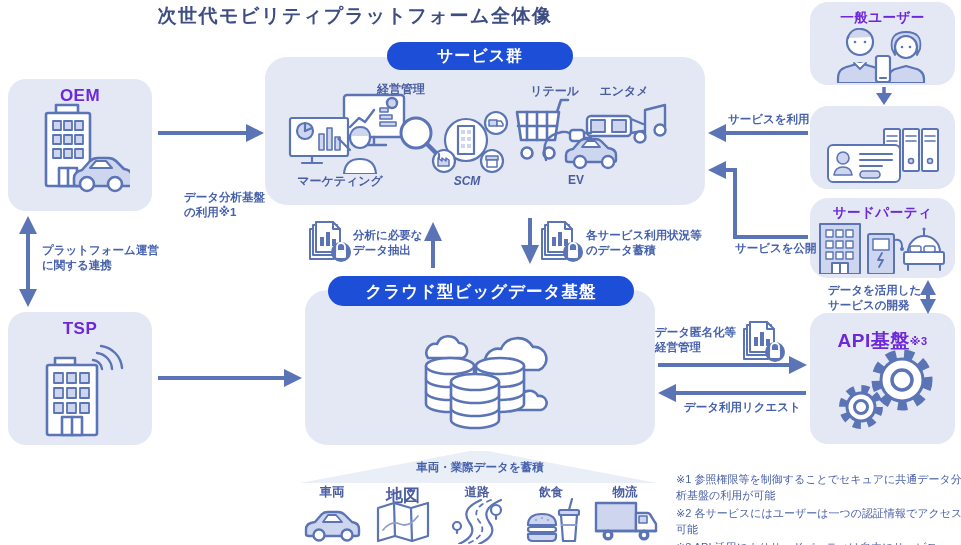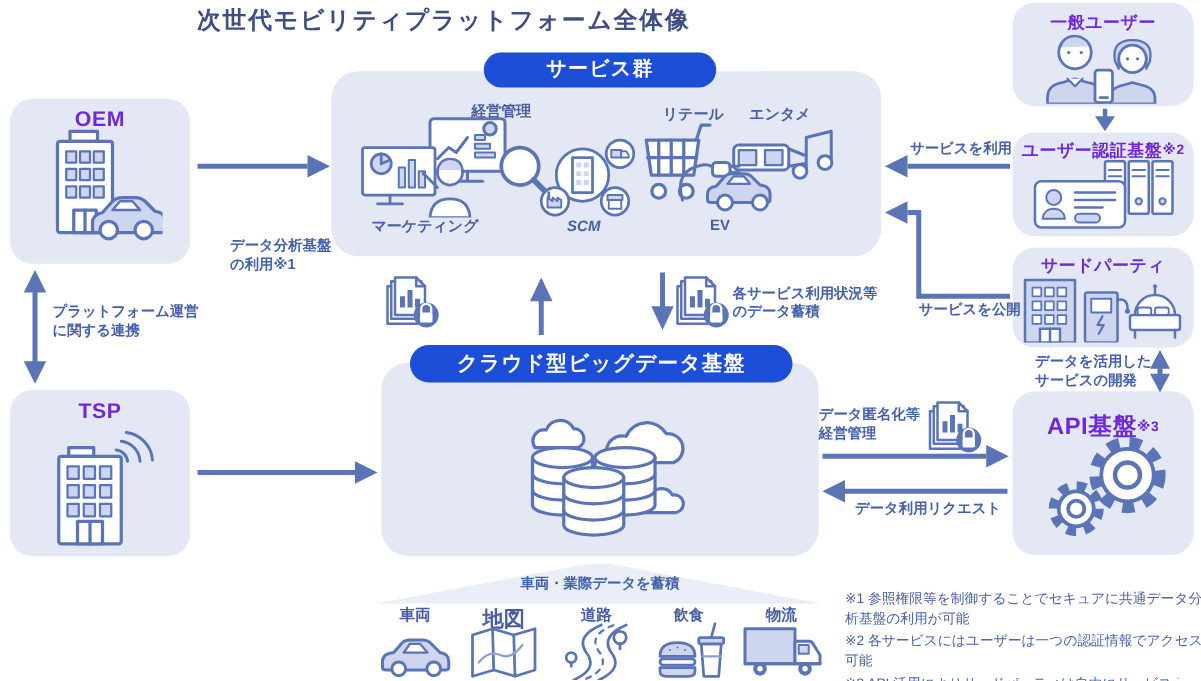--- a/index.html
+++ b/index.html
@@ -36,35 +36,36 @@
   <div class="box" style="left:810px;top:106px;width:145px;height:83px;"></div>
   <div class="box" style="left:810px;top:198px;width:145px;height:80px;"></div>
   <div class="box" style="left:810px;top:313px;width:145px;height:131px;"></div>
 
   <div class="pill" style="left:387px;top:42px;width:186px;height:28px;font-size:16px;line-height:28px;">サービス群</div>
   <div class="pill" style="left:328px;top:276px;width:306px;height:30px;font-size:16.5px;line-height:30px;">クラウド型ビッグデータ基盤</div>
 
   <div class="btitle" style="left:8px;top:86px;width:144px;font-size:17px;">OEM</div>
   <div class="btitle" style="left:8px;top:319px;width:144px;font-size:17px;">TSP</div>
   <div class="btitle" style="left:810px;top:9px;width:145px;font-size:13.5px;">一般ユーザー</div>
-  <div class="btitle" style="left:810px;top:112px;width:145px;font-size:13.5px;"><span>ユーザー認証基盤</span><span class="note-sm">※2</span></div>
   <div class="btitle" style="left:810px;top:204px;width:145px;font-size:13.5px;">サードパーティ</div>
   <div class="btitle" style="left:810px;top:328px;width:145px;font-size:19px;"><span>API基盤</span><span class="note-sm">※3</span></div>
 
   <div class="slbl" style="left:360px;top:81px;width:82px;">経営管理</div>
   <div class="slbl" style="left:497px;top:83px;width:82px;text-align:right;">リテール</div>
   <div class="slbl" style="left:583px;top:83px;width:82px;">エンタメ</div>
   <div class="slbl" style="left:292px;top:173px;width:96px;">マーケティング</div>
   <div class="slbl" style="left:427px;top:174px;width:80px;font-style:italic;">SCM</div>
   <div class="slbl" style="left:536px;top:173px;width:80px;">EV</div>
 
   <div class="albl" style="left:184px;top:144px;margin-top:46px;">データ分析基盤
 の利用※1</div>
   <div class="albl" style="left:42px;top:243px;">プラットフォーム運営
 に関する連携</div>
+  <div class="albl" style="left:353px;top:228px;">分析に必要な
+データ抽出</div>
   <div class="albl" style="left:586px;top:228px;">各サービス利用状況等
 のデータ蓄積</div>
   <div class="albl" style="left:728px;top:112px;">サービスを利用</div>
   <div class="albl" style="left:735px;top:241px;">サービスを公開</div>
   <div class="albl" style="left:828px;top:283px;">データを活用した
 サービスの開発</div>
   <div class="albl" style="left:655px;top:325px;">データ匿名化等
 経営管理</div>
   <div class="albl" style="left:684px;top:400px;">データ利用リクエスト</div>
   <div class="albl" style="left:330px;top:460px;width:300px;text-align:center;">車両・業際データを蓄積</div>

